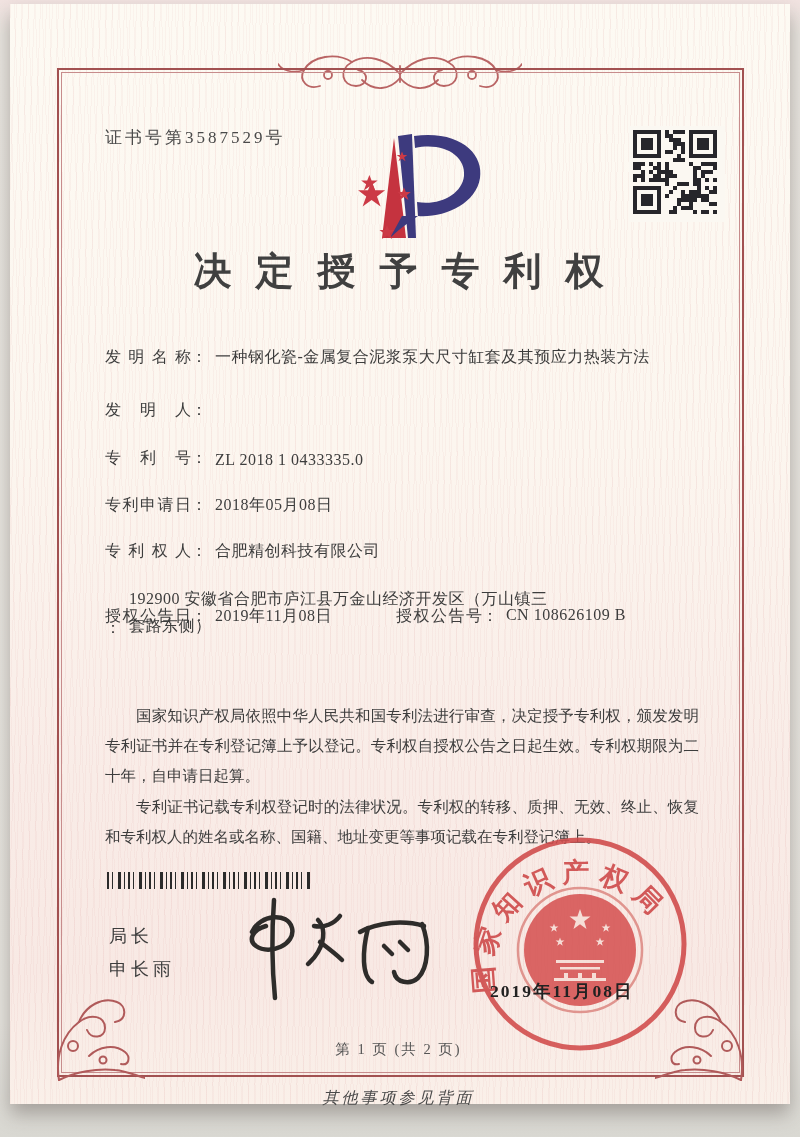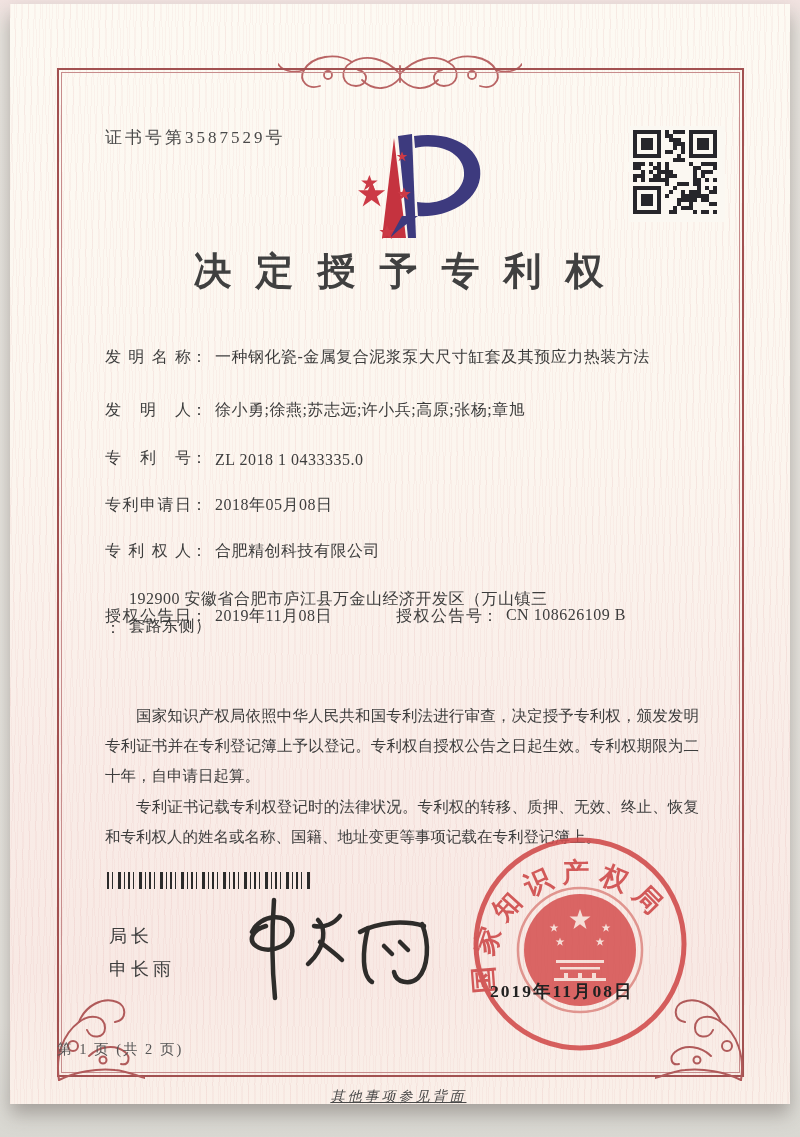--- a/index.html
+++ b/index.html
@@ -54,26 +54,26 @@
       repeating-linear-gradient(90deg,#2b2b2b 0 2px,transparent 2px 5px,#2b2b2b 5px 6px,transparent 6px 11px,#2b2b2b 11px 14px,transparent 14px 17px,#2b2b2b 17px 18px,transparent 18px 21px);
   }
   .director-title{position:absolute;left:99px;top:920px;font-size:18px;color:#3d3d3d;letter-spacing:4px;font-family:Liberation Mono, monospace;}
   .director-name{position:absolute;left:99px;top:953px;font-size:18px;color:#3d3d3d;letter-spacing:4px;font-family:"Liberation Sans","DejaVu Sans",sans-serif;text-align:center;}
   .signature{position:absolute;left:212px;top:882px;width:230px;height:120px;}
   .seal{position:absolute;left:458px;top:828px;width:225px;height:225px;}
   .seal-date{
     position:absolute;left:480px;top:975px;font-size:17.5px;color:#222;letter-spacing:2px;font-weight:600;
   }
   .page-num{
-    position:absolute;left:47px;top:1036px;width:683px;
+    position:absolute;left:47px;top:1036px;width:683px;text-align:center;
     font-size:14.5px;color:#555;letter-spacing:2px;
   }
   .back-note{
     position:absolute;left:47px;top:1084px;width:683px;text-align:center;
-    font-size:14px;color:#4a4a4a;letter-spacing:3px;font-style:italic;text-decoration:underline;
+    font-size:16px;color:#4a4a4a;letter-spacing:3px;font-style:italic;
   }
   .ornament-top{position:absolute;left:268px;top:40px;width:244px;height:52px;}
   .orn-corner{position:absolute;width:100px;height:92px;}
   .orn-bl{left:35px;top:990px;}
   .orn-br{left:645px;top:990px;transform:scaleX(-1);}
 </style>
 </head>
 <body>
 
 <div class="page">
@@ -268,21 +268,20 @@
   <div class="title">决定授予专利权</div>
 
   <div class="row" style="top:343px">
     <span class="lab">发明名称</span>
       <span class="colon">：</span>
     <span class="val">一种钢化瓷-金属复合泥浆泵大尺寸缸套及其预应力热装方法</span>
   </div>
   <div class="row" style="top:396px">
     <span class="lab">发明人</span>
       <span class="colon">：</span>
-    <span class="val">徐小勇;徐燕;苏志远;许小兵;高原;张杨;章旭</span>
   </div>
   <div class="row" style="top:444px">
     <span class="lab">专利号</span>
       <span class="colon">：</span>
     <span class="val">ZL 2018 1 0433335.0</span>
   </div>
   <div class="row" style="top:491px">
     <span class="lab">专利申请日</span>
       <span class="colon">：</span>
     <span class="val">2018年05月08日</span>

